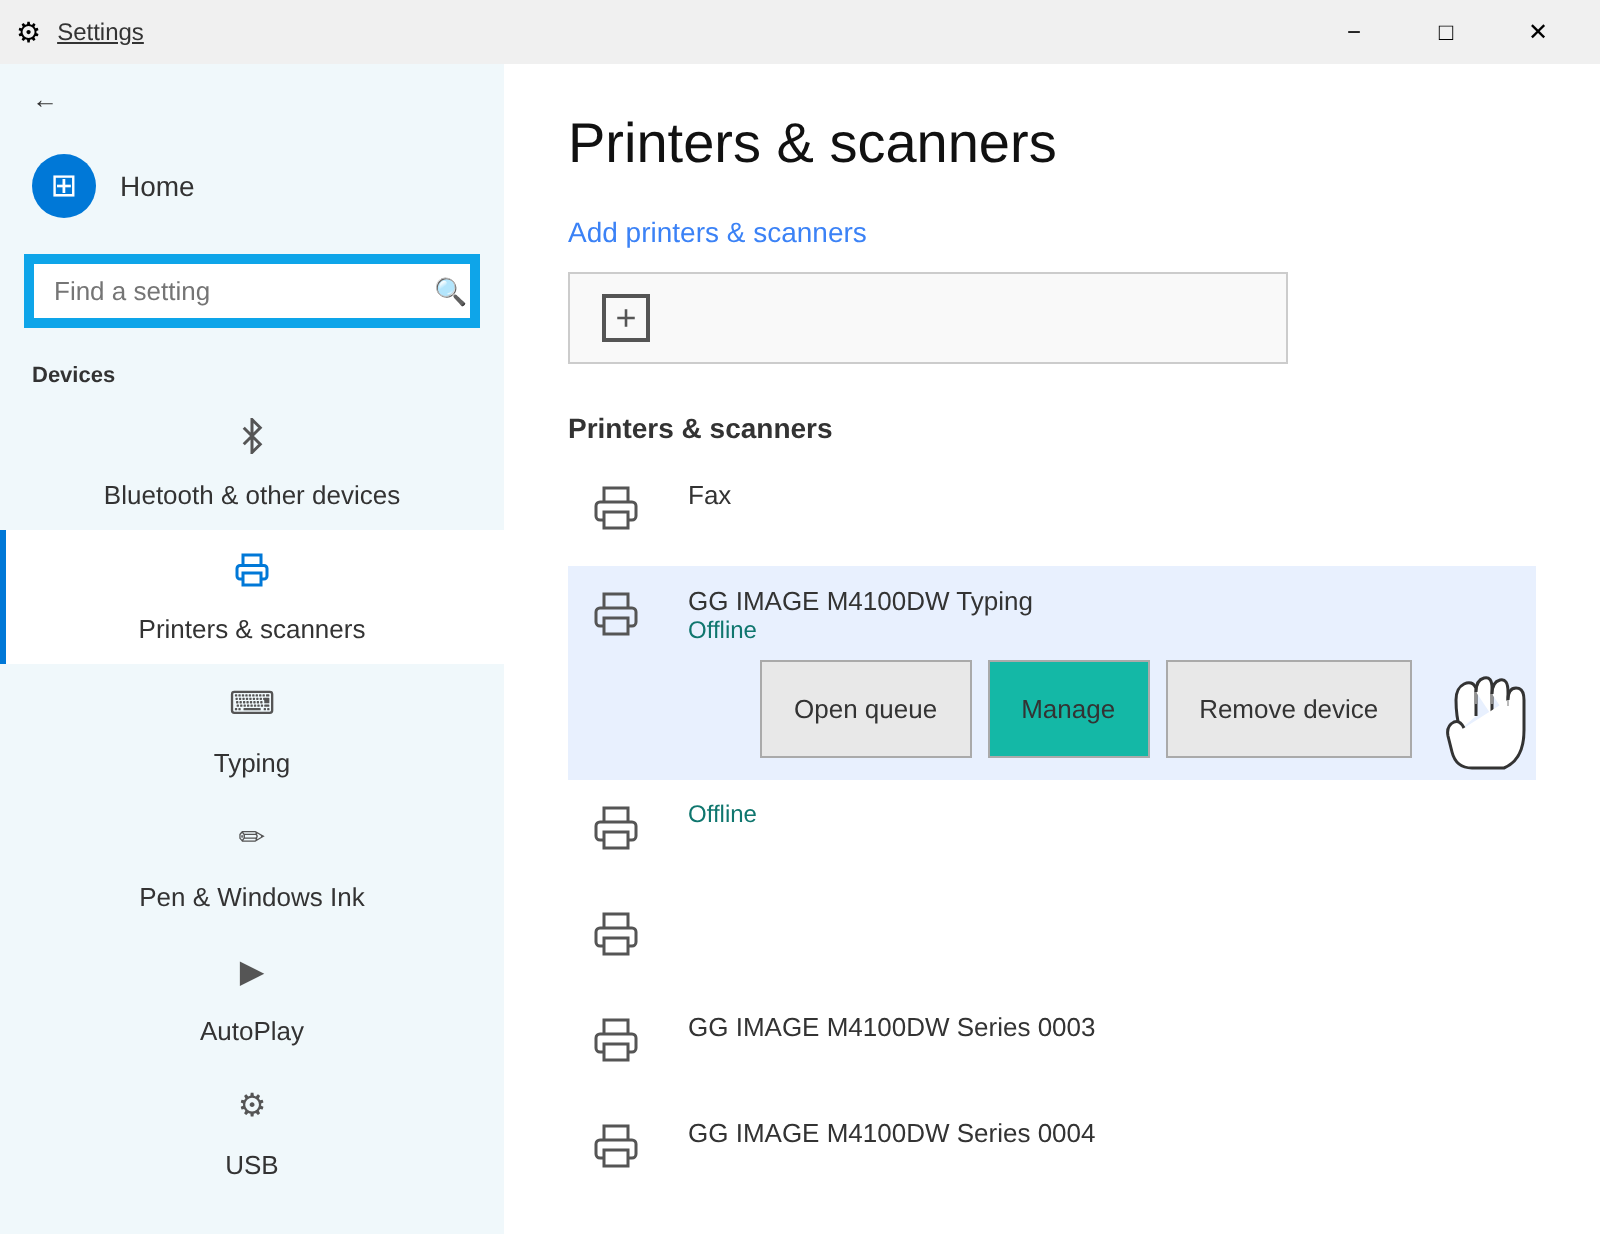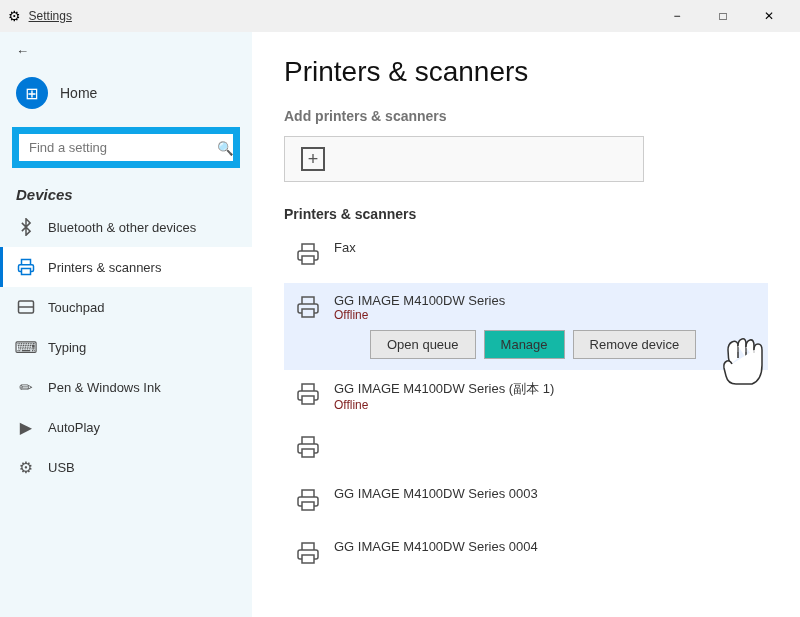--- a/index.html
+++ b/index.html
@@ -38,79 +38,79 @@
     .home-icon-circle {
       width: 32px; height: 32px; background: #0078d7; border-radius: 50%;
       display: flex; align-items: center; justify-content: center; color: #fff; font-size: 16px;
     }
 
     
     .sidebar-search {
       margin: 8px 12px; position: relative;
     }
     .sidebar-search input {
-      width: 100%; padding: 6px 30px 6px 10px; border: 7px solid #0ea5e9;
+      width: 100%; padding: 6px 30px 6px 10px; border: 5px solid #0ea5e9;
       background: #fff; font-size: 13px; outline: none;
     }
     .search-icon-btn {
       position: absolute; right: 6px; top: 50%; transform: translateY(-50%);
       background: none; border: none; cursor: pointer; color: #666;
     }
 
     
     .sidebar-section-label {
-      padding: 10px 16px 4px 16px; font-weight: 700; font-size: 15px; color: #333; font-style: italic;
+      padding: 10px 16px 4px 16px; font-weight: 700; font-size: 11px; color: #333;
     }
 
     
     .nav-item {
       display: flex; align-items: center; gap: 12px;
-      padding: 10px 16px; cursor: pointer; color: #333; font-size: 13px;
+      padding: 10px 16px; cursor: pointer; color: #333; font-size: 13px; flex-direction: column;
     }
     .nav-item.active { background: #fff; border-left: 3px solid #0078d7; padding-left: 13px; }
     .nav-item .nav-icon { width: 20px; height: 20px; display: flex; align-items: center; justify-content: center; font-size: 16px; color: #555; flex-shrink: 0; }
 
     
     .content {
       flex: 1; padding: 24px 32px; overflow-y: auto; background: #fff;
     }
     .content-title { font-size: 28px; font-weight: 300; color: #111; margin-bottom: 20px; }
-    .section-subtitle { font-size: 14px; font-weight: 700; color: #737373; margin-bottom: 12px; }
+    .section-subtitle { font-size: 14px; font-weight: 400; color: #3b82f6; margin-bottom: 12px; }
 
     
     .add-printer-btn {
       display: flex; align-items: center; gap: 12px;
       border: 1px solid #ccc; padding: 10px 16px; cursor: pointer;
       width: 360px; background: #f9f9f9; margin-bottom: 24px;
     }
     .plus-icon {
       width: 24px; height: 24px; border: 2px solid #555;
       display: flex; align-items: center; justify-content: center;
       font-size: 18px; color: #555; font-weight: 300; flex-shrink: 0;
     }
 
     
     .printers-section-label { font-size: 14px; font-weight: 600; color: #333; margin-bottom: 8px; }
     .printer-item {
-      display: flex; align-items: flex-start; gap: 14px;
+      display: flex; align-items: flex-start; gap: 24px;
       padding: 10px 12px; cursor: pointer; border-bottom: 1px solid transparent;
     }
     .printer-item.selected { background: #e8f0fe; }
     .printer-icon { font-size: 22px; color: #555; flex-shrink: 0; margin-top: 2px; }
 
     .printer-info { flex: 1; }
     .printer-name { font-size: 13px; color: #333; font-weight: 400; }
-    .printer-status { font-size: 12px; color: #7f1d1d; }
+    .printer-status { font-size: 12px; color: #0f766e; }
 
     
     .printer-actions {
       display: flex; gap: 8px; margin-top: 8px; padding-left: 36px;
     }
     .action-btn {
-      padding: 6px 16px; border: 1px solid #aaa; background: #e8e8e8;
+      padding: 16px 16px; border: 1px solid #aaa; background: #e8e8e8;
       font-size: 13px; cursor: pointer; color: #333;
     }
     .action-btn.highlighted { background: #14b8a6; }
   </style>
 </head>
 <body>
 
 <div class="title-bar">
   <div class="title-bar-left">
     <span style="font-size:14px;">⚙</span>
@@ -155,29 +155,20 @@
       <span class="nav-icon">
         <svg width="18" height="18" viewBox="0 0 24 24" fill="none" stroke="#0078d7" stroke-width="2">
             <polyline points="6 9 6 2 18 2 18 9"></polyline>
             <path d="M6 18H4a2 2 0 0 1-2-2v-5a2 2 0 0 1 2-2h16a2 2 0 0 1 2 2v5a2 2 0 0 1-2 2h-2"></path>
             <rect x="6" y="14" width="12" height="8"></rect>
           </svg>
       </span>
       <span>Printers &amp; scanners</span>
     </div>
     <div class="nav-item">
-      <span class="nav-icon">
-        <svg width="18" height="18" viewBox="0 0 24 24" fill="none" stroke="#555" stroke-width="2">
-            <rect x="2" y="4" width="20" height="16" rx="2"></rect>
-            <line x1="2" y1="12" x2="22" y2="12"></line>
-          </svg>
-      </span>
-      <span>Touchpad</span>
-    </div>
-    <div class="nav-item">
       <span class="nav-icon">⌨</span>
       <span>Typing</span>
     </div>
     <div class="nav-item">
       <span class="nav-icon">✏</span>
       <span>Pen &amp; Windows Ink</span>
     </div>
     <div class="nav-item">
       <span class="nav-icon">▶</span>
       <span>AutoPlay</span>
@@ -216,40 +207,39 @@
 
       <div class="printer-item selected">
         <span class="printer-icon">
           <svg width="24" height="24" viewBox="0 0 24 24" fill="none" stroke="#555" stroke-width="1.5">
               <polyline points="6 9 6 2 18 2 18 9"></polyline>
               <path d="M6 18H4a2 2 0 0 1-2-2v-5a2 2 0 0 1 2-2h16a2 2 0 0 1 2 2v5a2 2 0 0 1-2 2h-2"></path>
               <rect x="6" y="14" width="12" height="8"></rect>
             </svg>
         </span>
         <div class="printer-info">
-          <div class="printer-name">GG IMAGE M4100DW Series</div>
+          <div class="printer-name">GG IMAGE M4100DW Typing</div>
           <div class="printer-status">Offline</div>
           <div class="printer-actions">
             <button class="action-btn">Open queue</button>
             <button class="action-btn highlighted">Manage</button>
             <button class="action-btn">Remove device</button>
           </div>
         </div>
       </div>
 
       <div class="printer-item">
         <span class="printer-icon">
           <svg width="24" height="24" viewBox="0 0 24 24" fill="none" stroke="#555" stroke-width="1.5">
               <polyline points="6 9 6 2 18 2 18 9"></polyline>
               <path d="M6 18H4a2 2 0 0 1-2-2v-5a2 2 0 0 1 2-2h16a2 2 0 0 1 2 2v5a2 2 0 0 1-2 2h-2"></path>
               <rect x="6" y="14" width="12" height="8"></rect>
             </svg>
         </span>
         <div class="printer-info">
-          <div class="printer-name">GG IMAGE M4100DW Series (副本 1)</div>
           <div class="printer-status">Offline</div>
         </div>
       </div>
 
 
       <div class="printer-item">
         <span class="printer-icon">
           <svg width="24" height="24" viewBox="0 0 24 24" fill="none" stroke="#555" stroke-width="1.5">
               <polyline points="6 9 6 2 18 2 18 9"></polyline>
               <path d="M6 18H4a2 2 0 0 1-2-2v-5a2 2 0 0 1 2-2h16a2 2 0 0 1 2 2v5a2 2 0 0 1-2 2h-2"></path>

